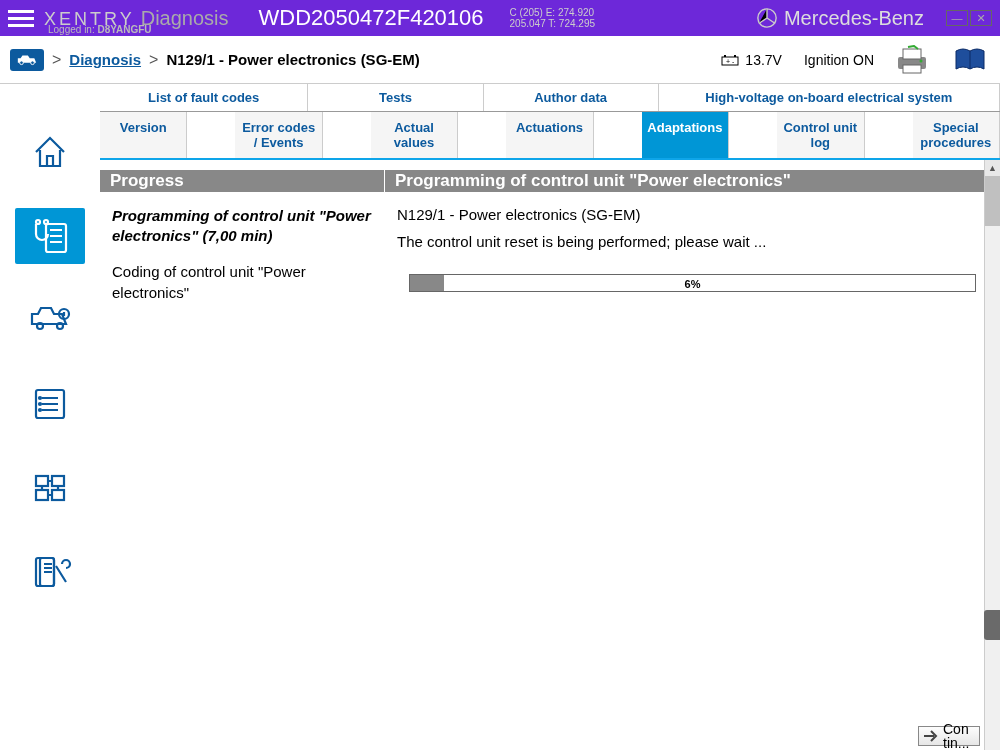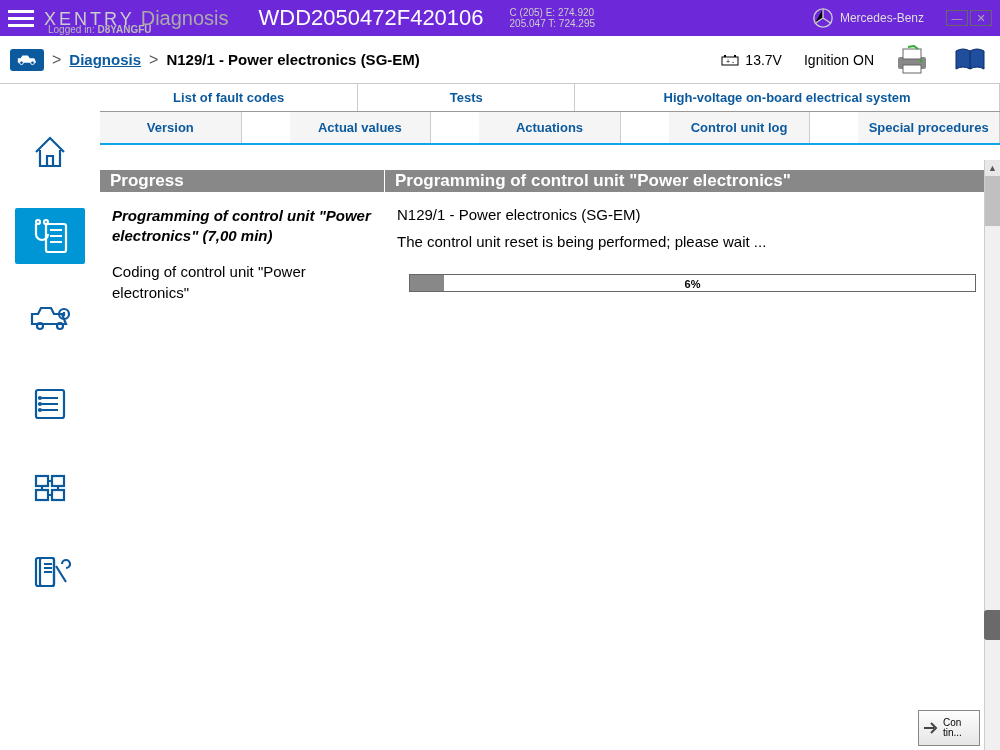--- a/index.html
+++ b/index.html
@@ -16,21 +16,21 @@
     height: 36px; display: flex; align-items: center;
     padding: 0 8px; gap: 10px;
   }
   .hamburger { width: 26px; cursor: pointer; }
   .hamburger div { height: 3px; background: #fff; margin: 4px 0; }
   .brand { font-size: 18px; letter-spacing: 3px; color: #ccc; display: flex; align-items: baseline; gap: 6px; }
   .brand .diag { color: #aaa; letter-spacing: 0; font-size: 20px; }
   .login-line { font-size: 10px; color: #bbb; position: absolute; top: 24px; left: 48px; }
   .vin { font-size: 22px; margin-left: 20px; color: #fff; }
   .vehcodes { font-size: 10px; color: #ccc; margin-left: 16px; line-height: 1.1; }
-  .mblogo { margin-left: auto; display: flex; align-items: center; gap: 6px; color: #ddd; font-size: 12px; justify-content: space-between; }
+  .mblogo { margin-left: auto; display: flex; align-items: center; gap: 6px; color: #ddd; font-size: 20px; justify-content: space-between; }
   .mblogo svg { width: 22px; height: 22px; }
   .winbtns { display: flex; gap: 2px; margin-left: 12px; }
   .winbtn { width: 22px; height: 16px; border: 1px solid #666; display:flex;align-items:center;justify-content:center;font-size:11px;color:#aaa; }
 
   
   .crumbrow {
     height: 48px; background: #fff; border-bottom: 1px solid #ccc;
     display: flex; align-items: center; padding: 0 10px; gap: 8px;
   }
   .crumb-icon { width: 34px; height: 22px; background:#0c5a9e; border-radius:3px; display:flex;align-items:center;justify-content:center; }
@@ -78,21 +78,21 @@
   .bar-wrap { border:1px solid #666; height:18px; position:relative; margin: 0 12px; }
   .bar-fill { background:#888; height:100%; }
   .bar-text { position:absolute; left:0; right:0; top:0; text-align:center; font-size:11px; font-weight:bold; line-height:18px; }
 
   
   .scrollbar { position:absolute; right:0; top:160px; bottom:0; width:16px; background:#f0f0f0; border-left:1px solid #ccc; }
   .scrollbar .thumb { width:100%; height:50px; background:#c0c0c0; }
   .scrollbar .arrow { height:16px; background:#e8e8e8; text-align:center; font-size:9px; line-height:16px; color:#555;}
 
   
-  .continue-btn { position:absolute; right:20px; bottom:4px; width:62px; height:36px; border:1px solid #888; background:linear-gradient(#fdfdfd,#e6e6e6); display:flex; align-items:center; gap:4px; padding:0 4px; font-size:10px; cursor:pointer; }
+  .continue-btn { position:absolute; right:20px; bottom:4px; width:62px; height:20px; border:1px solid #888; background:linear-gradient(#fdfdfd,#e6e6e6); display:flex; align-items:center; gap:4px; padding:0 4px; font-size:14px; cursor:pointer; }
   .continue-btn svg { width:16px; height:14px; }
 
   
   .griptab { position:absolute; right:0; top:610px; width:16px; height:30px; background:#6a6a6a; border-radius:3px 0 0 3px; }
 </style>
 </head>
 <body>
 
 <div class="topbar">
   <div class="hamburger">
@@ -162,27 +162,30 @@
     <svg viewBox="0 0 36 30">
         <path d="M4 6 q7 -4 14 0 q7 -4 14 0 v18 q-7 -4 -14 0 q-7 -4 -14 0 z" fill="#1e4e9c" stroke="#0a2a66"></path>
         <path d="M18 6 v18" stroke="#0a2a66"></path>
       </svg>
   </div>
 </div>
 
 <div class="tabs1">
   <div class="tab">List of fault codes</div>
   <div class="tab">Tests</div>
+  <div class="tab">Author data</div>
   <div class="tab">High-voltage on-board electrical system</div>
 </div>
 
 <div class="tabs2">
   <div class="tab">Version</div>
+  <div class="tab">Error codes / Events</div>
   <div class="tab">Actual values</div>
   <div class="tab">Actuations</div>
+  <div class="tab active">Adaptations</div>
   <div class="tab">Control unit log</div>
   <div class="tab">Special procedures</div>
 </div>
 
 <div class="siderail">
   <div class="sideitem">
     <svg viewBox="0 0 40 40">
         <path d="M6 20 L20 6 L34 20 M10 18 v16 h20 v-16 M17 34 v-10 h6 v10"></path>
       </svg>
   </div>

